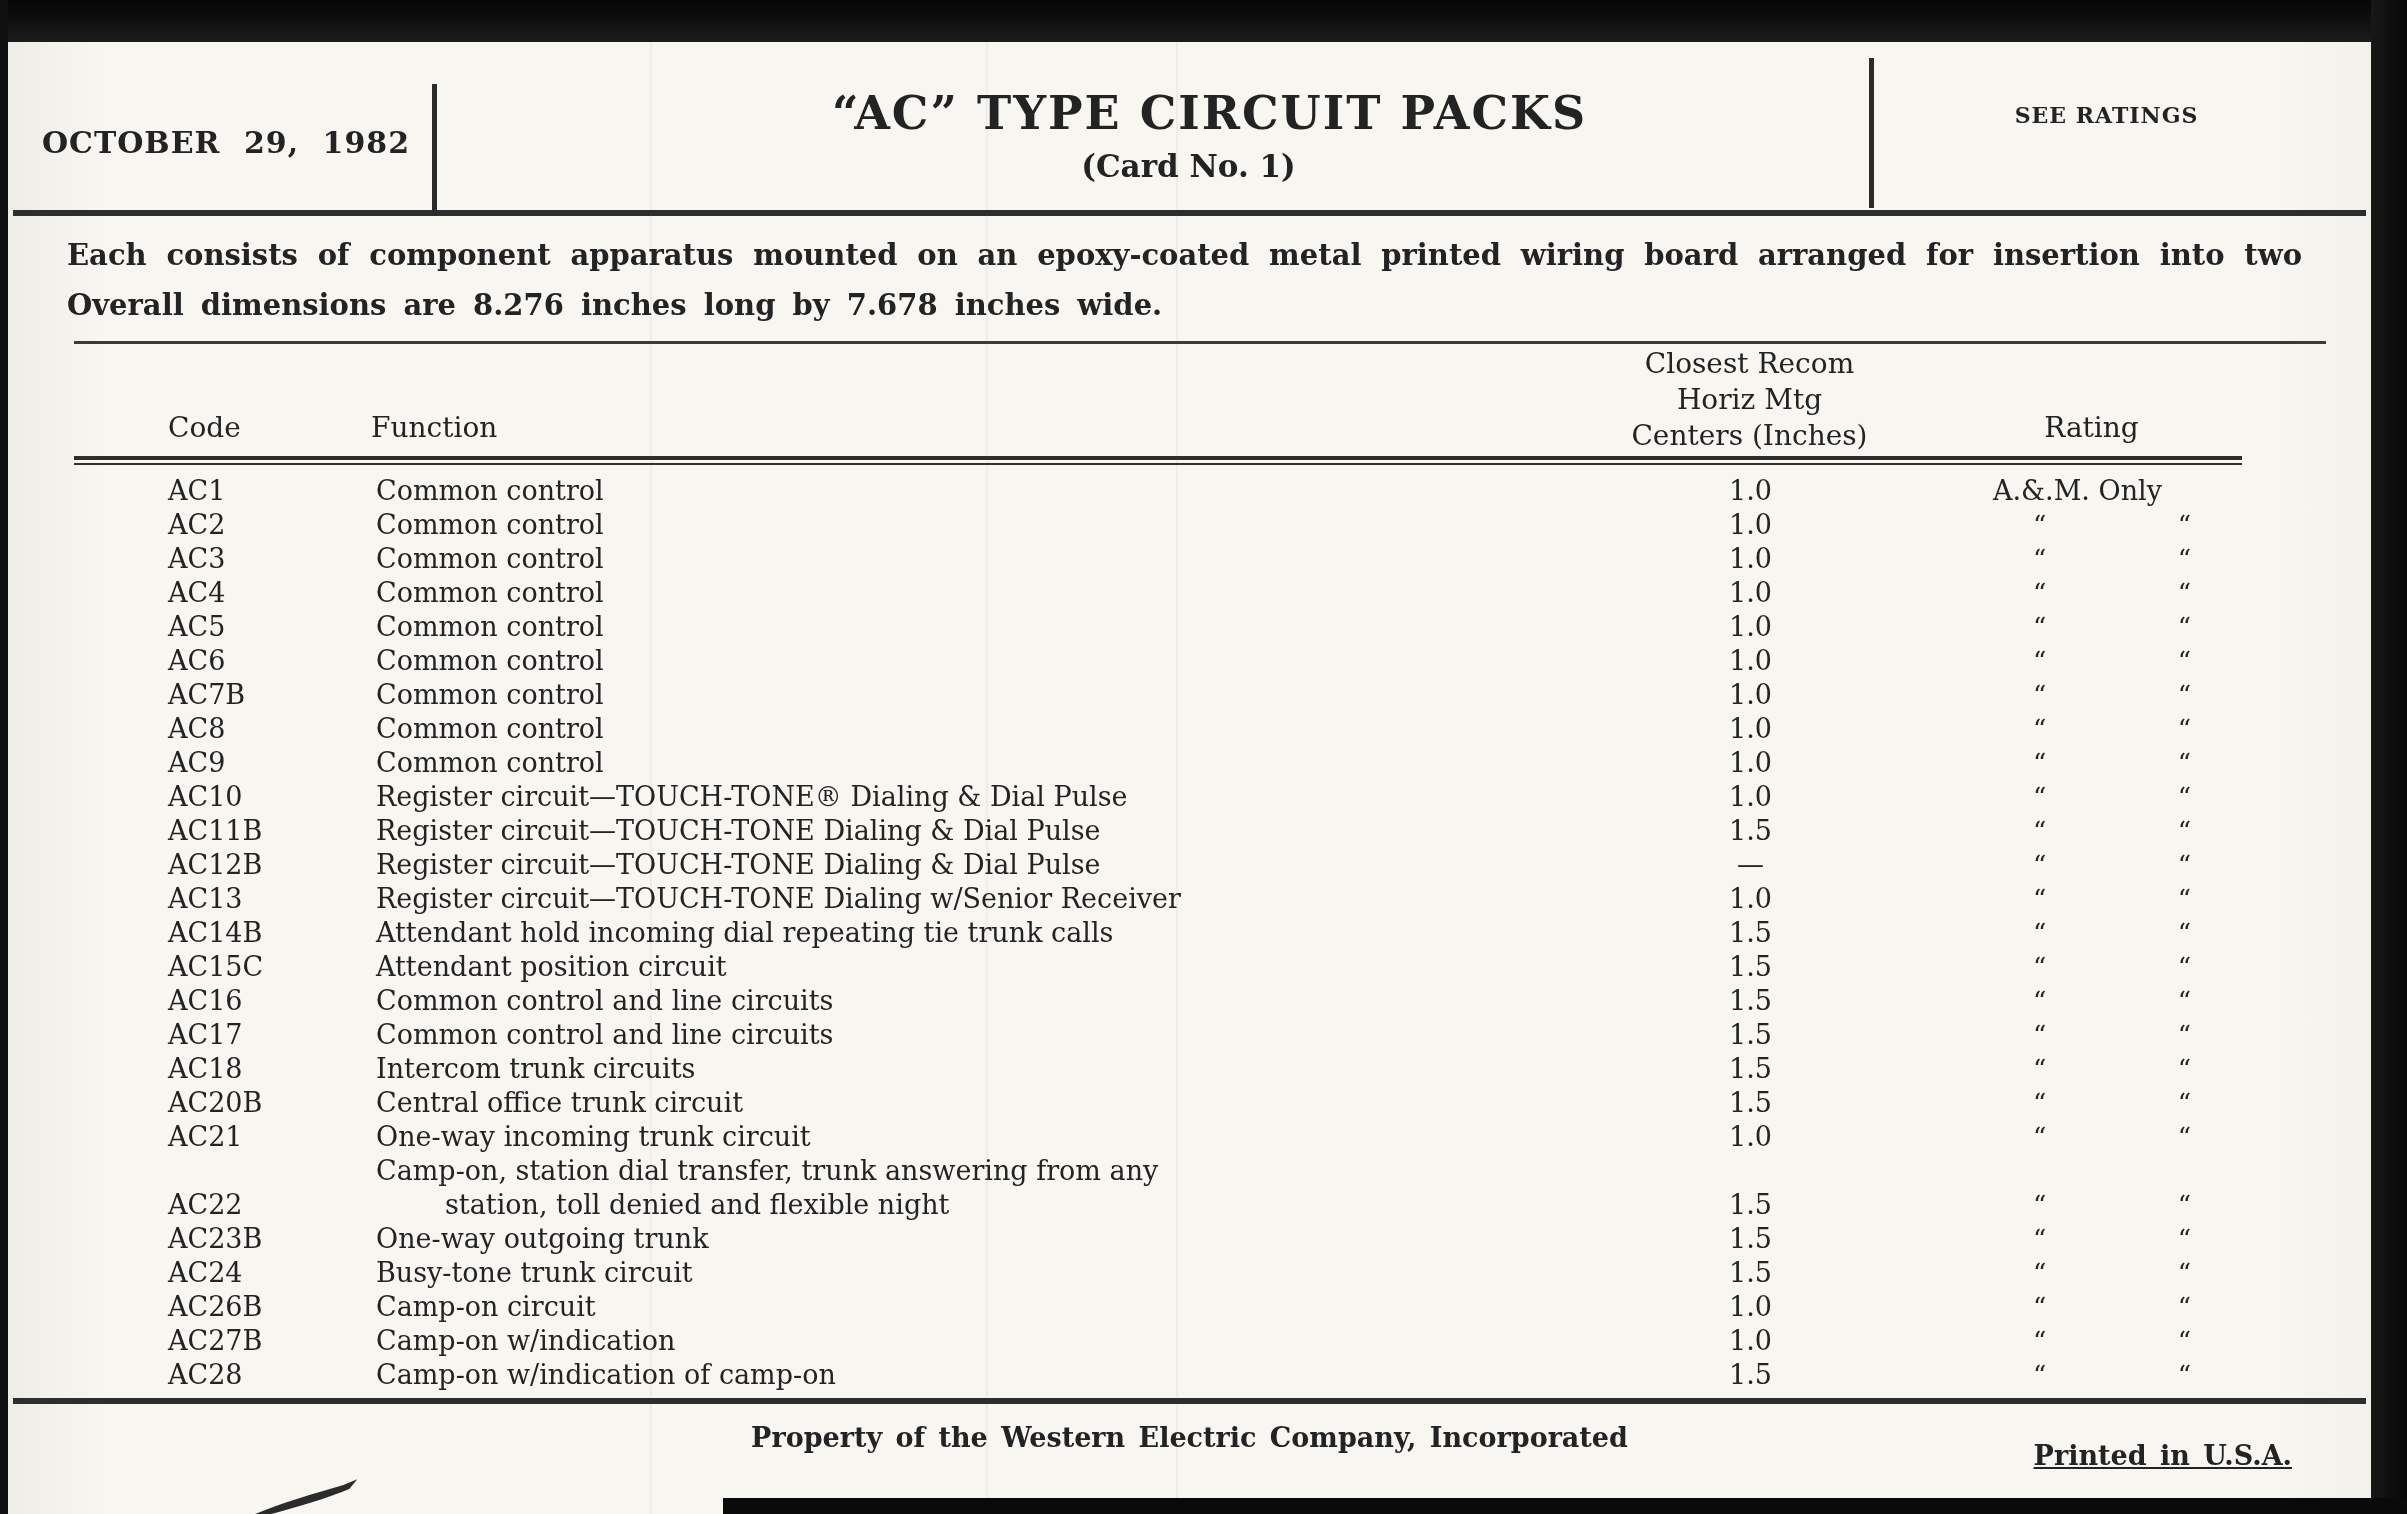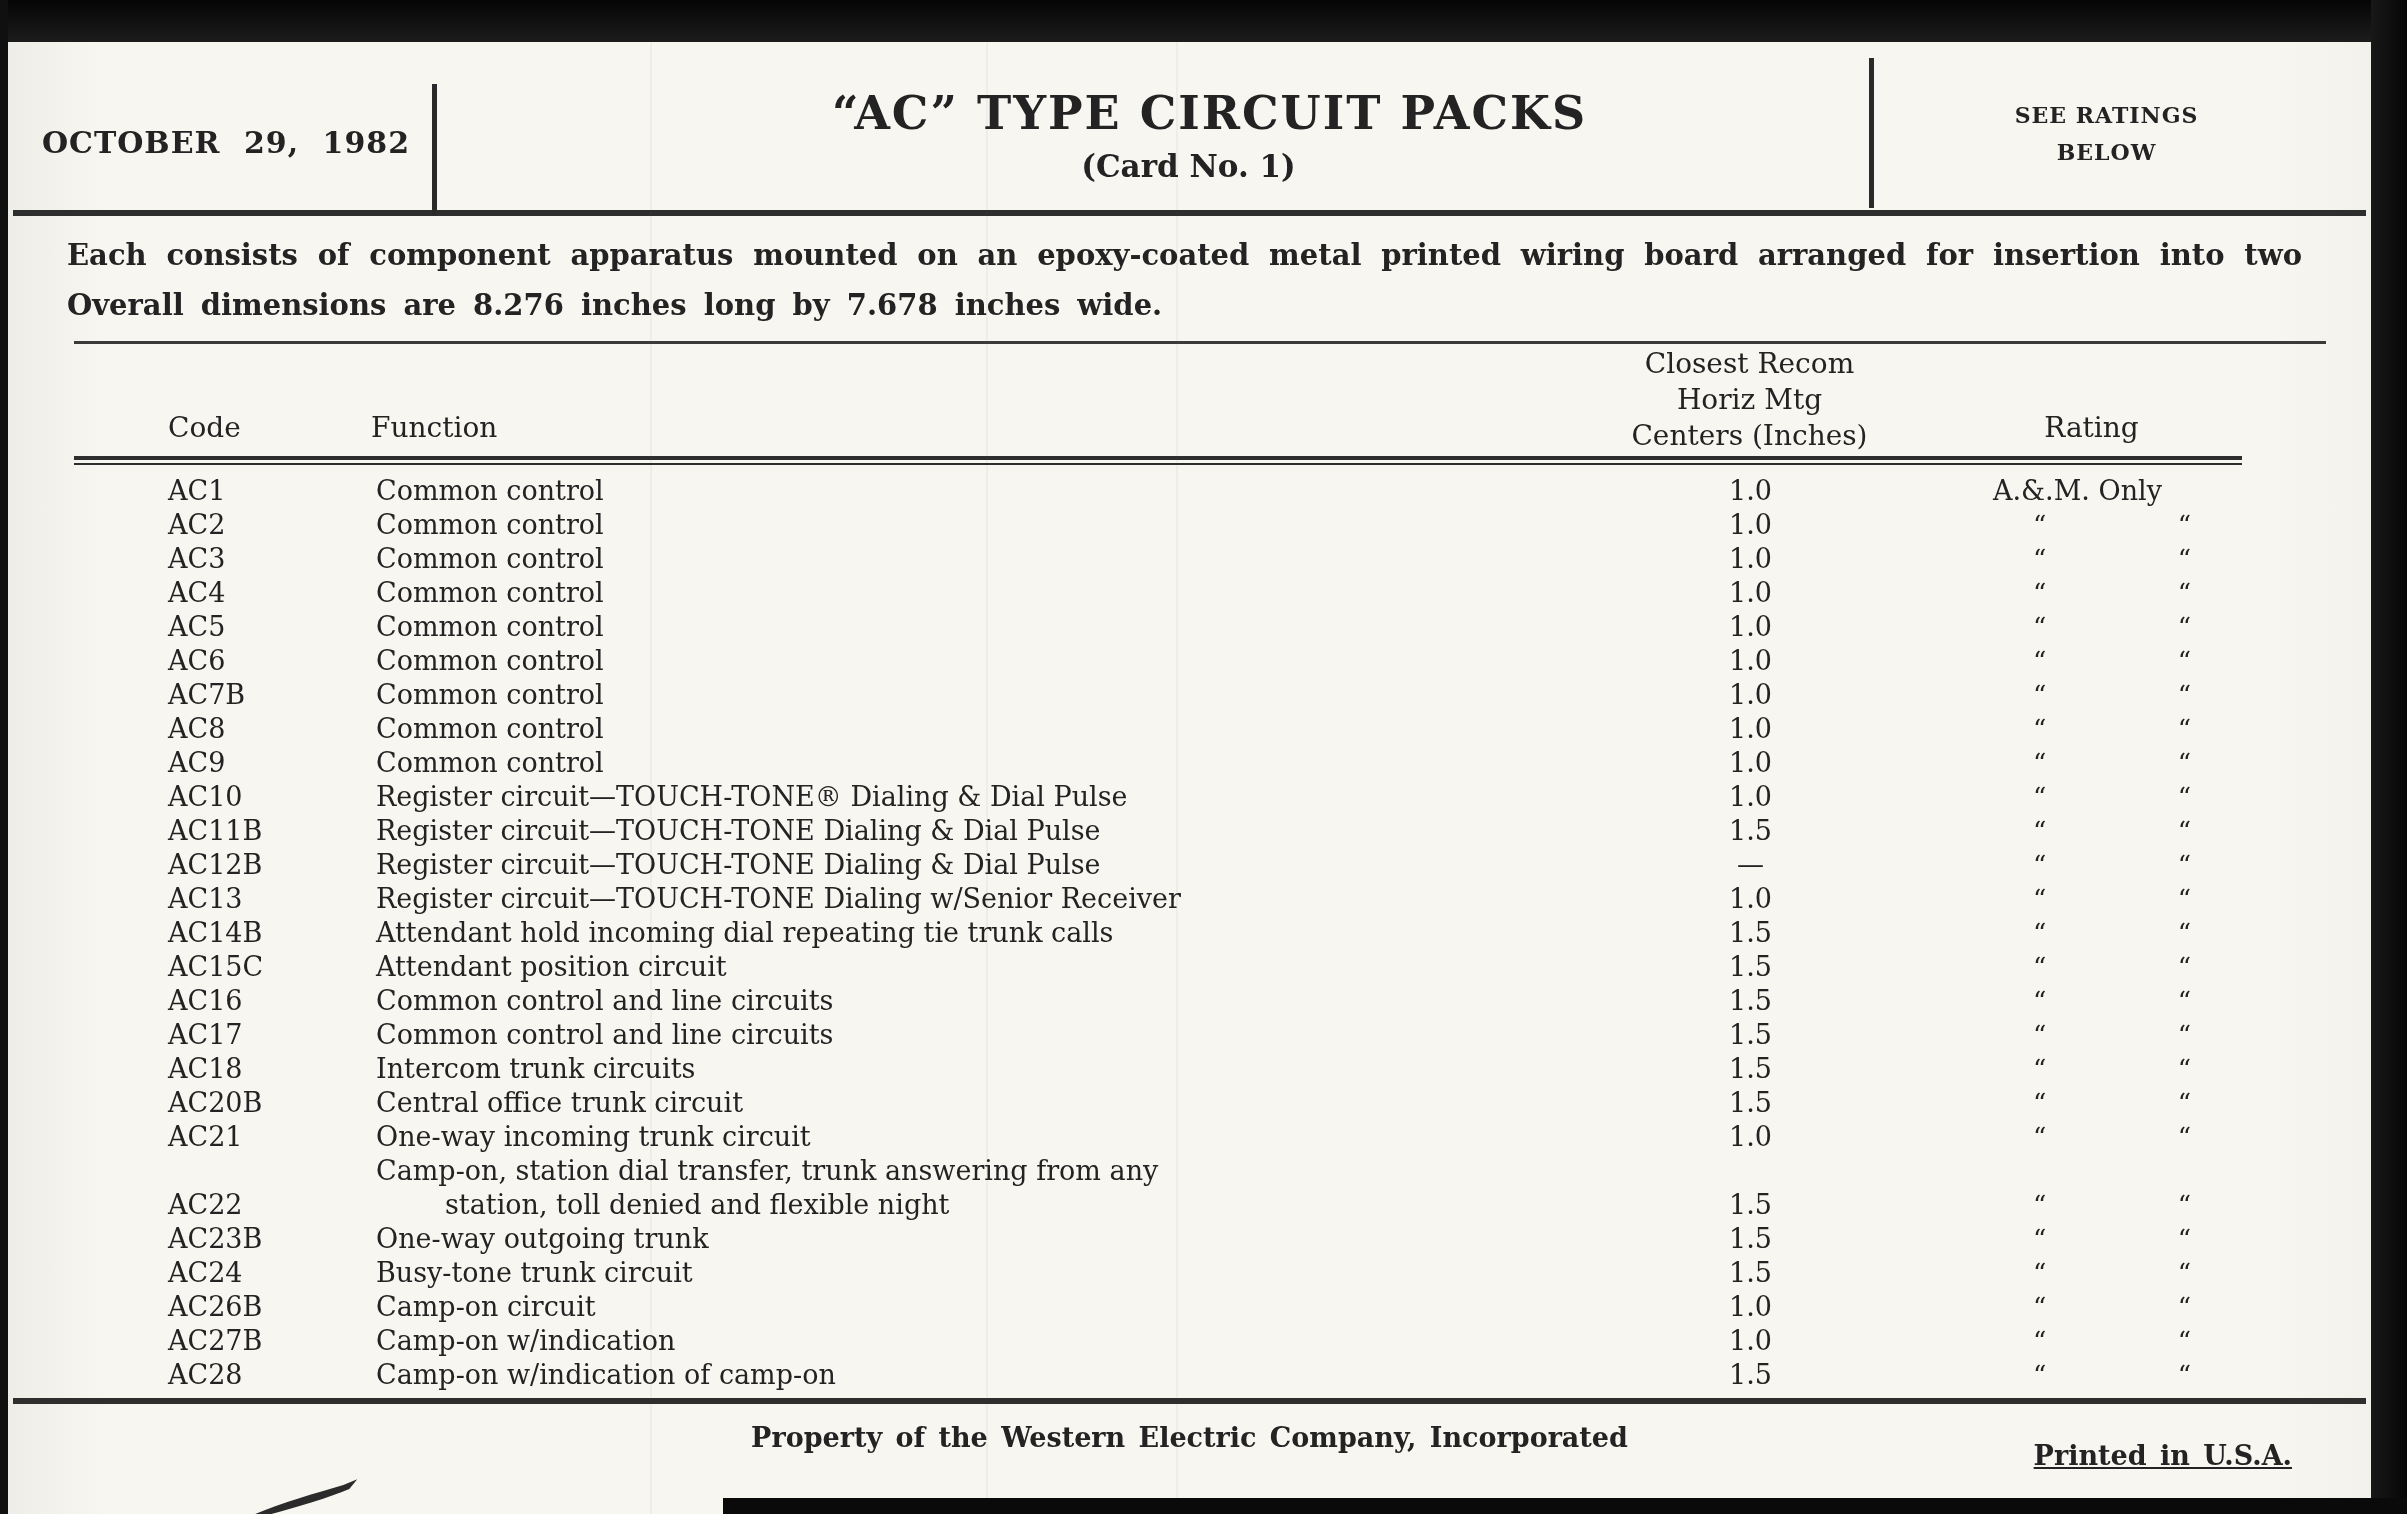--- a/index.html
+++ b/index.html
@@ -96,21 +96,20 @@
   <div class="header-band">
     <div class="hdr-date">OCTOBER 29, 1982</div>
     <div class="vrule-1"></div>
     <div class="hdr-title-block">
       <div class="hdr-title">“AC” TYPE CIRCUIT PACKS</div>
       <div class="hdr-subtitle">(Card No. 1)</div>
     </div>
     <div class="vrule-2"></div>
     <div class="hdr-ratings">
       <div>SEE RATINGS</div>
-      <div>BELOW</div>
     </div>
   </div>
 
   <div class="rule-heavy top"></div>
 
   <div class="intro">
     <div class="intro-l1">Each consists of component apparatus mounted on an epoxy-coated metal printed wiring board arranged for insertion into two</div>
     <div class="intro-l2">Overall dimensions are 8.276 inches long by 7.678 inches wide.</div>
   </div>
 

